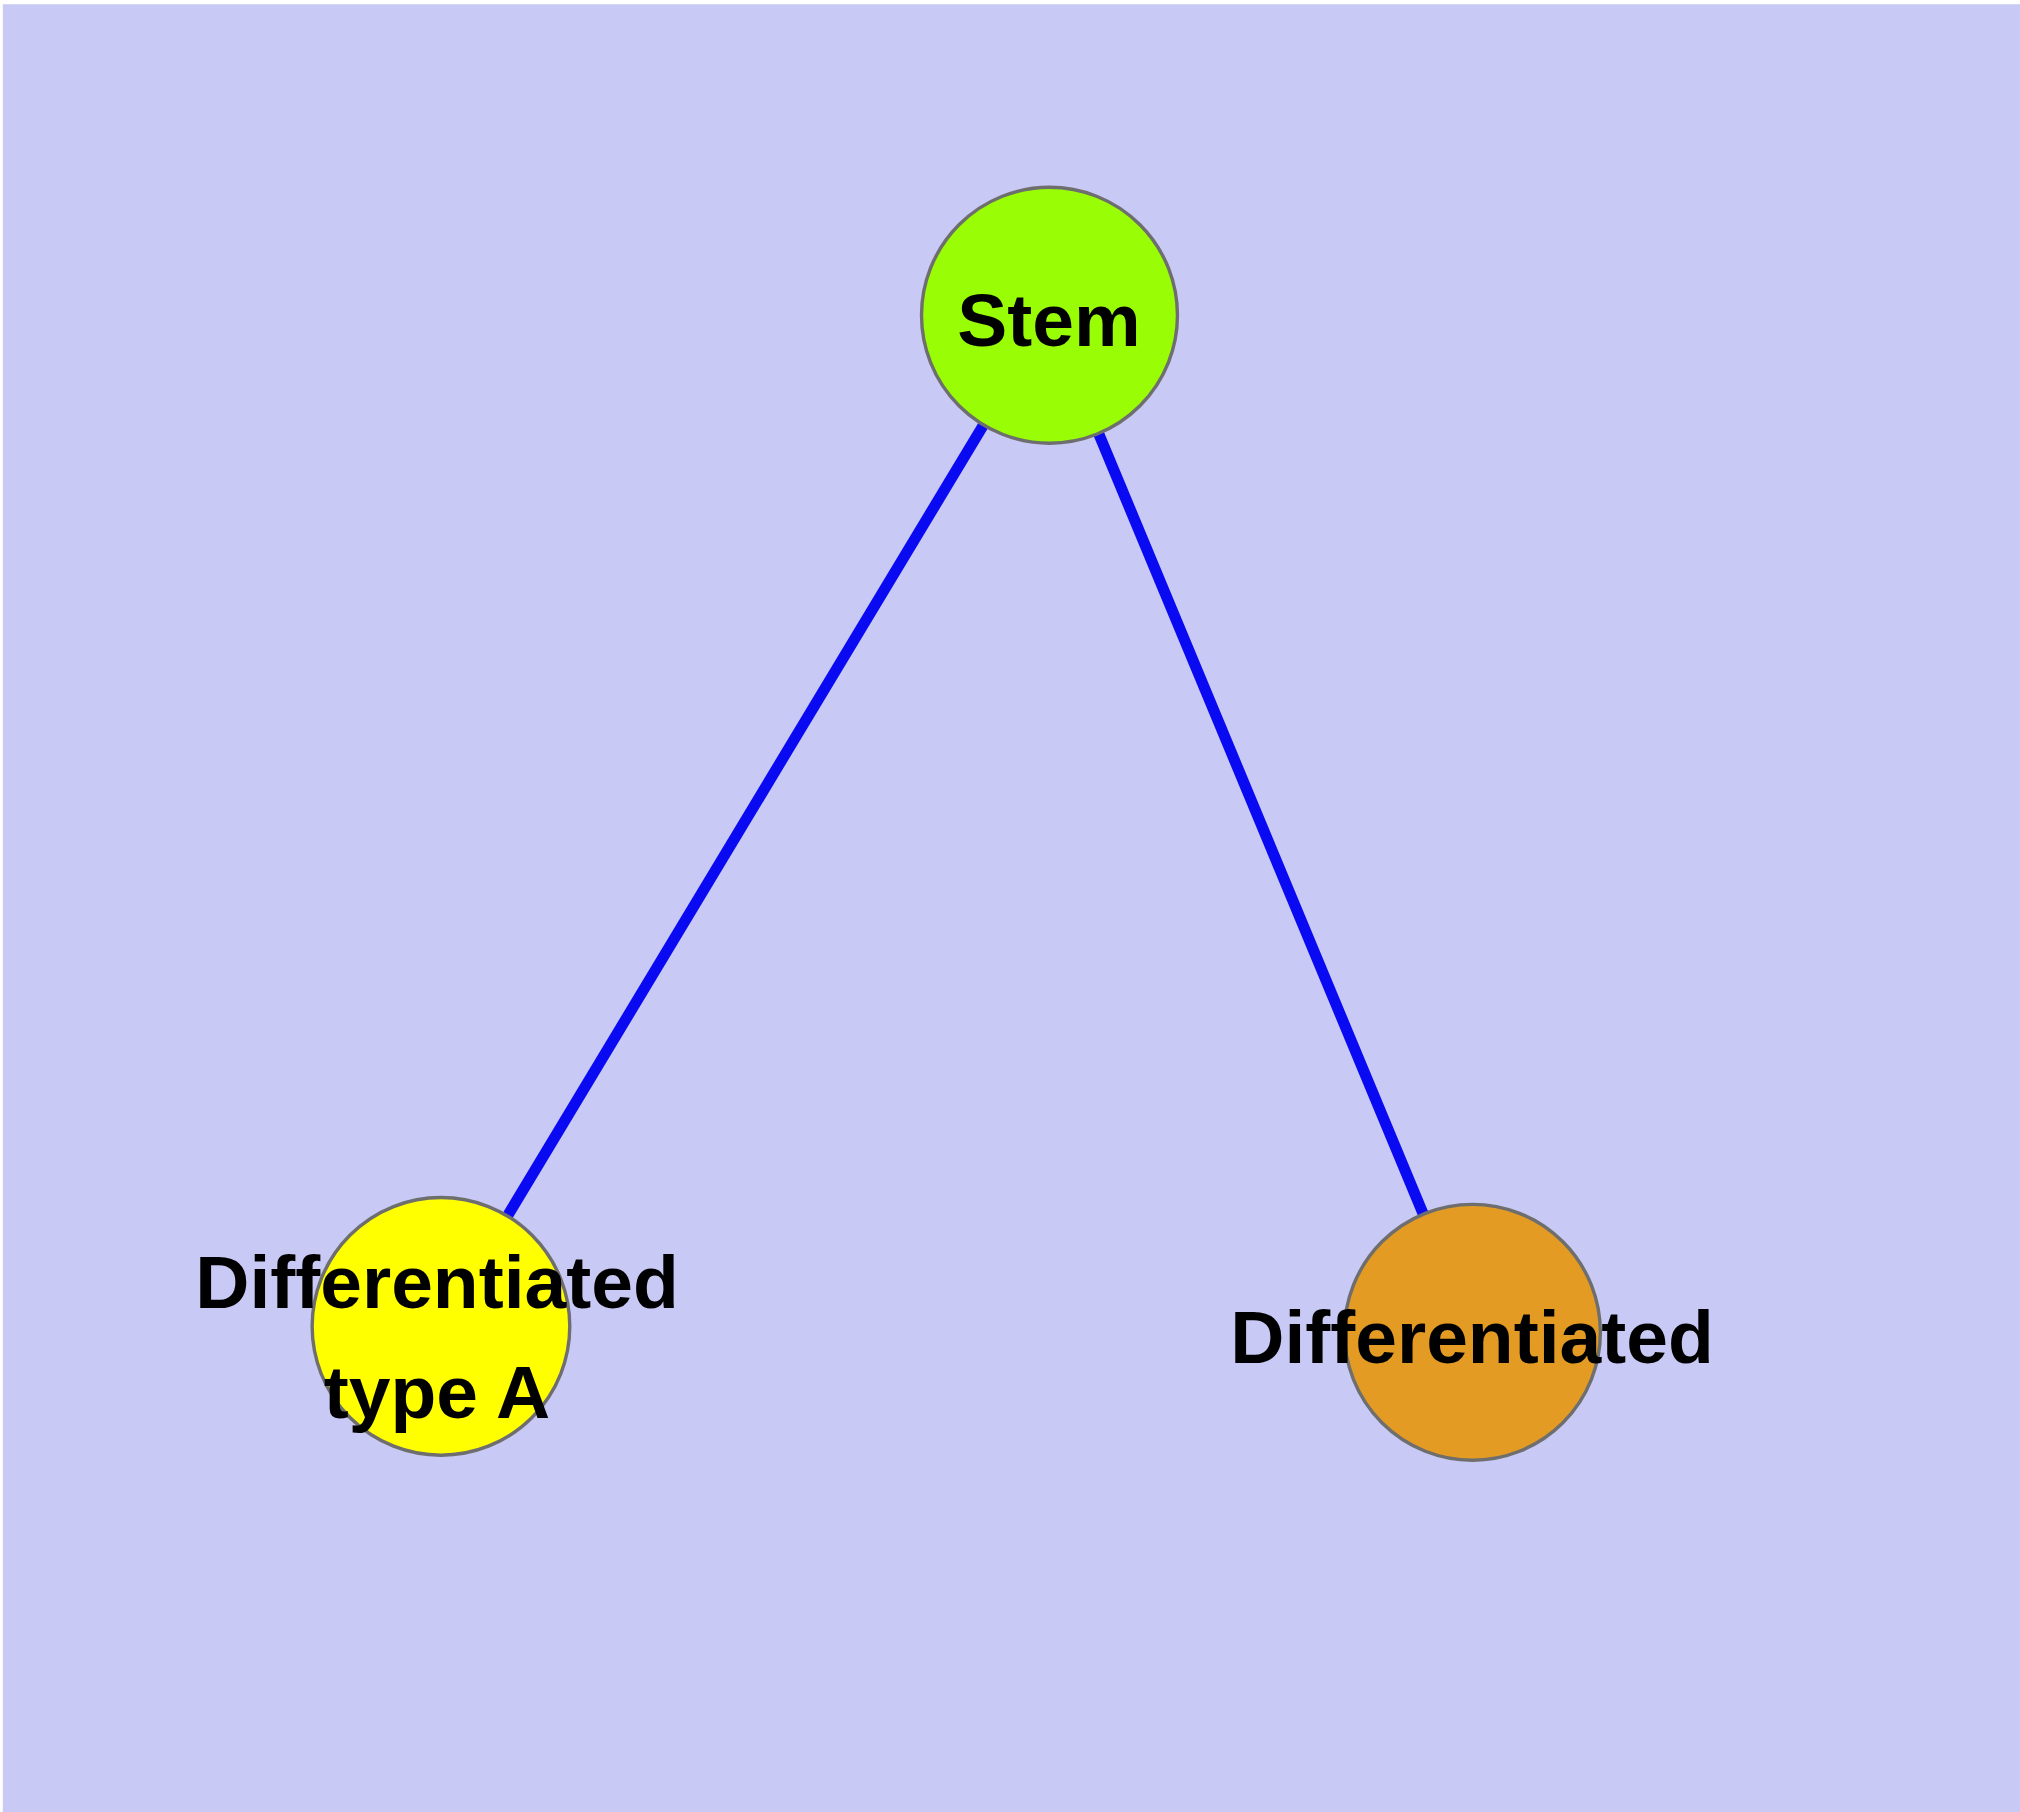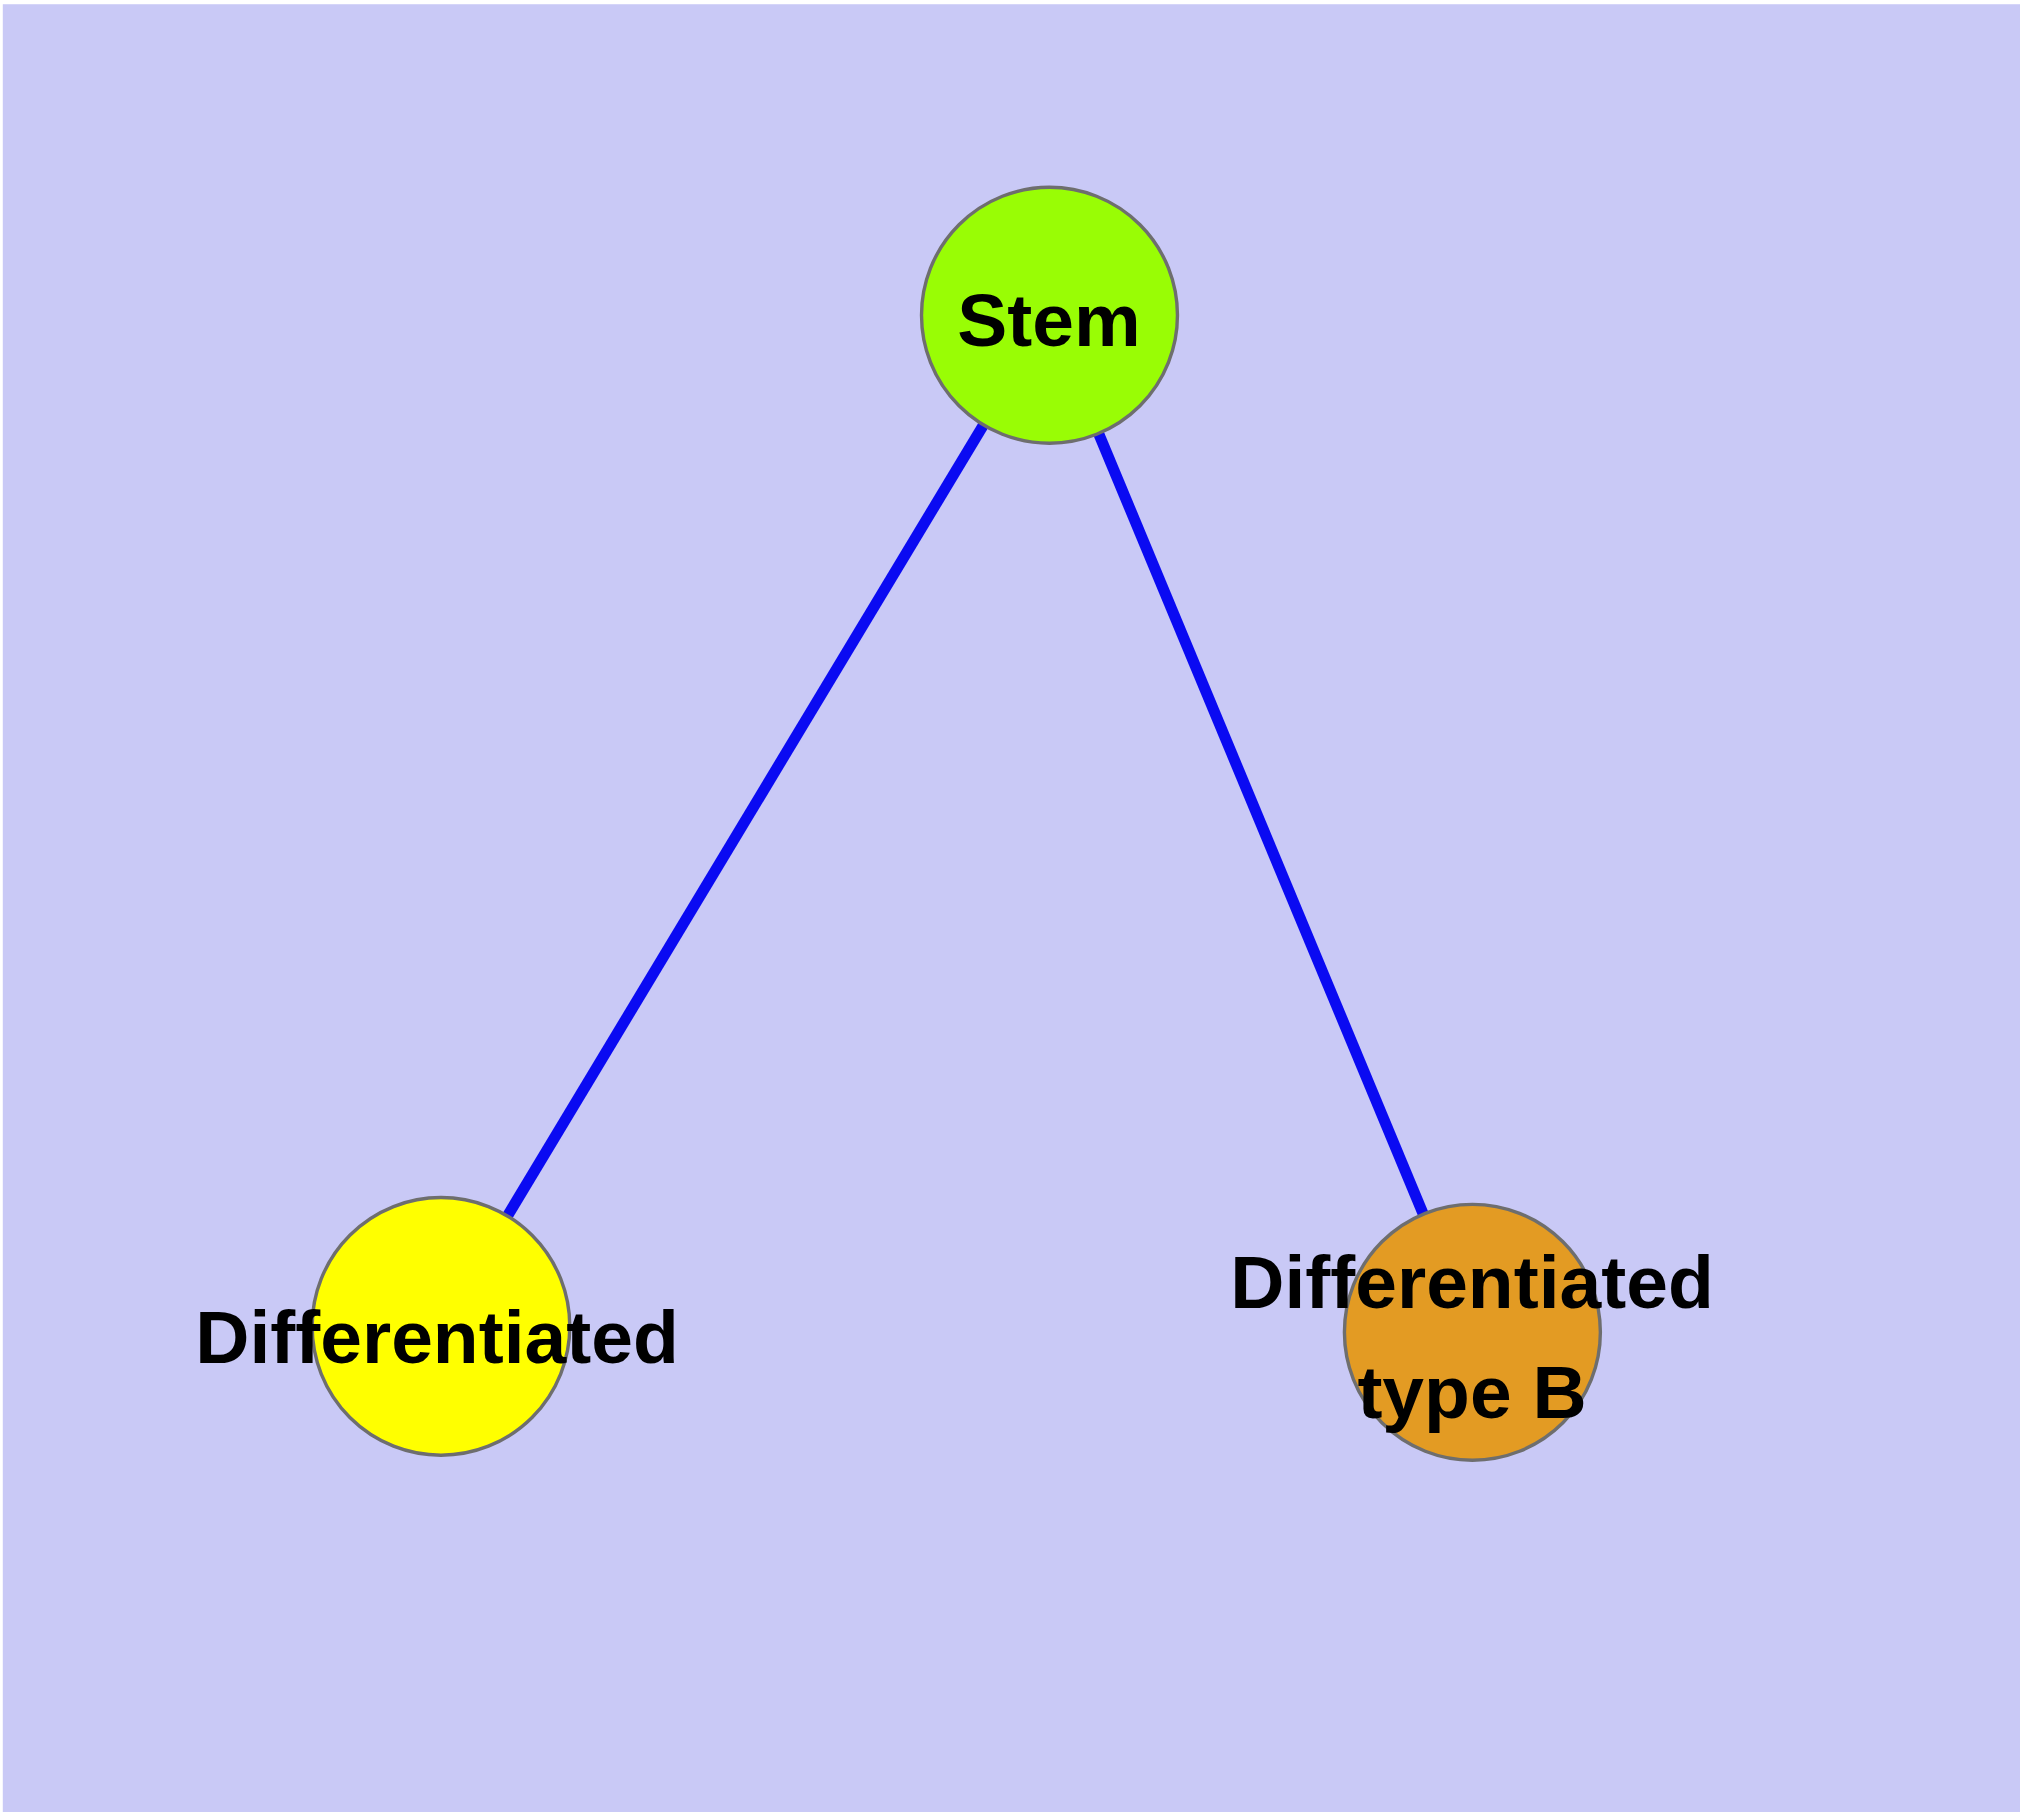--- a/index.html
+++ b/index.html
@@ -53,21 +53,21 @@
     <circle cx="520" cy="1565" r="152" stroke-width="4" fill="#ffff00" stroke="#6e6e6e"></circle>
     <circle cx="1737" cy="1572" r="151" stroke-width="4" fill="#e39b23" stroke="#6e6e6e"></circle>
   </svg>
 
   <div class="node-label" style="left:1049px; top:320px;">
     <div>Stem</div>
   </div>
 
   <div class="node-label" style="left:437px; top:1337px;">
     <div>Differentiated</div>
+    <div>type A</div>
   </div>
 
   <div class="node-label" style="left:1472px; top:1337px;">
     <div>Differentiated</div>
-    <div>type B</div>
   </div>
 
 </div>
 
 
 </body></html>

